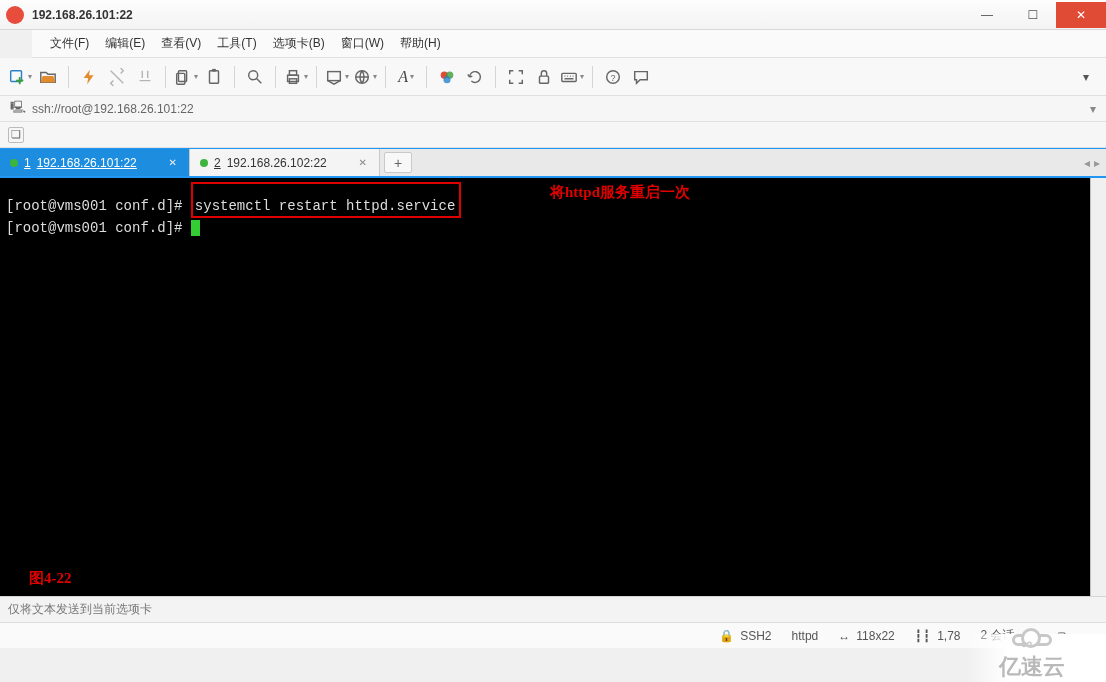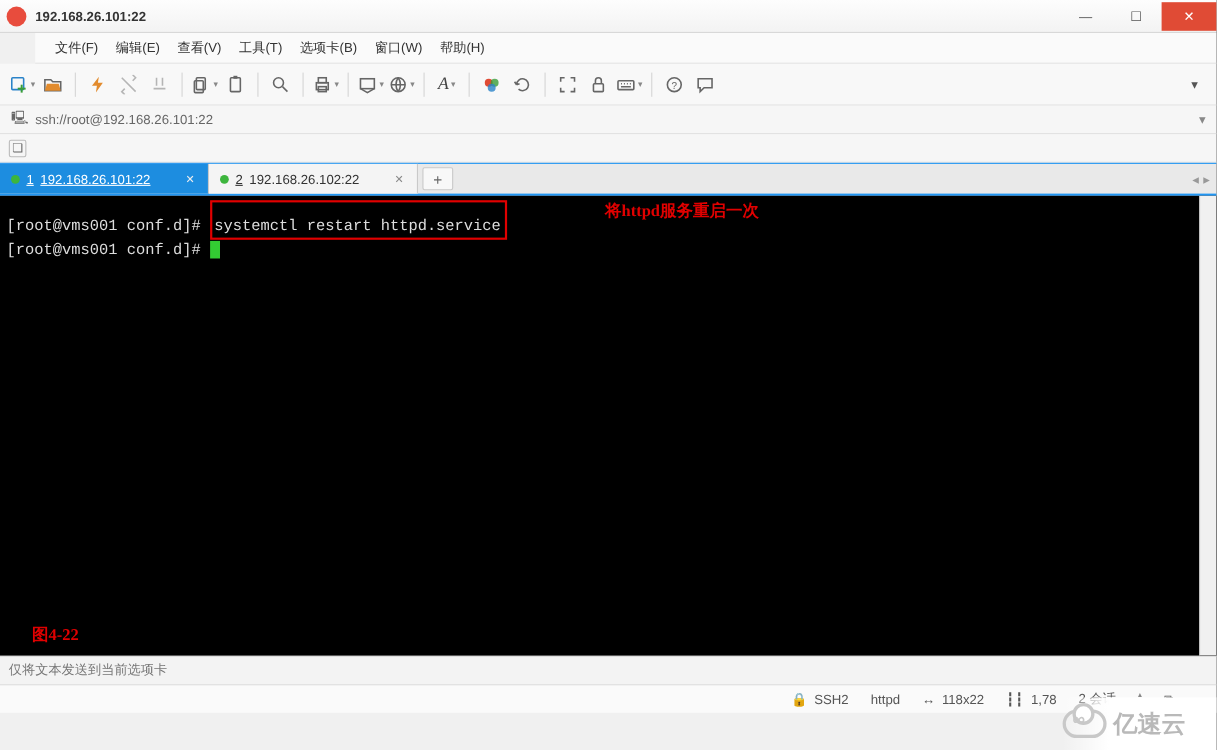--- a/index.html
+++ b/index.html
@@ -53,21 +53,21 @@
 
 
 .sendbar { height:26px; background:#f3f3f3; border-top:1px solid #d5d5d5; display:flex; align-items:center; padding:0 8px; color:#777; }
 
 
 .statusbar { height:26px; background:#fafafa; border-top:1px solid #ddd; display:flex; align-items:center; padding:0 8px; color:#555; gap:20px; justify-content:flex-end;}
 .statusbar .grp { display:flex; gap:6px; align-items:center; }
 .statusbar .updown { display:flex; flex-direction:column; font-size:7px; line-height:7px; color:#888;}
 
 
-.watermark { position:absolute; right:0; bottom:0; height:48px; display:flex; align-items:center; gap:6px; color:#b9b9b9; font-size:22px; font-weight:bold; padding-right:8px; background:linear-gradient(to right, rgba(255,255,255,0), #fff 30%); width:140px;}
+.watermark { position:absolute; right:0; bottom:0; height:48px; display:flex; align-items:center; gap:6px; color:#b9b9b9; font-size:22px; font-weight:bold; padding-right:8px; background:linear-gradient(to right, rgba(255,255,255,0), #fff 30%); width:140px;flex-direction:column;}
 .watermark .cloud { width:40px; height:26px; border:3px solid #c8c8c8; border-radius:16px; position:relative;}
 .watermark .cloud::before{content:"";position:absolute;width:14px;height:14px;border:3px solid #c8c8c8;border-radius:50%;top:-9px;left:6px;background:#fff;}
 .watermark .cloud::after{content:"∞";position:absolute;left:6px;top:-2px;color:#c8c8c8;font-size:16px;}
 
 
 .ic { stroke:#666; stroke-width:1.6; fill:none; }
 .ic-fill{ fill:#666; stroke:none;}
 .blue{ stroke:#2a83c9;}
 .green-plus{fill:#3a9d3a;}
 .orange{fill:#e28b2d;}

